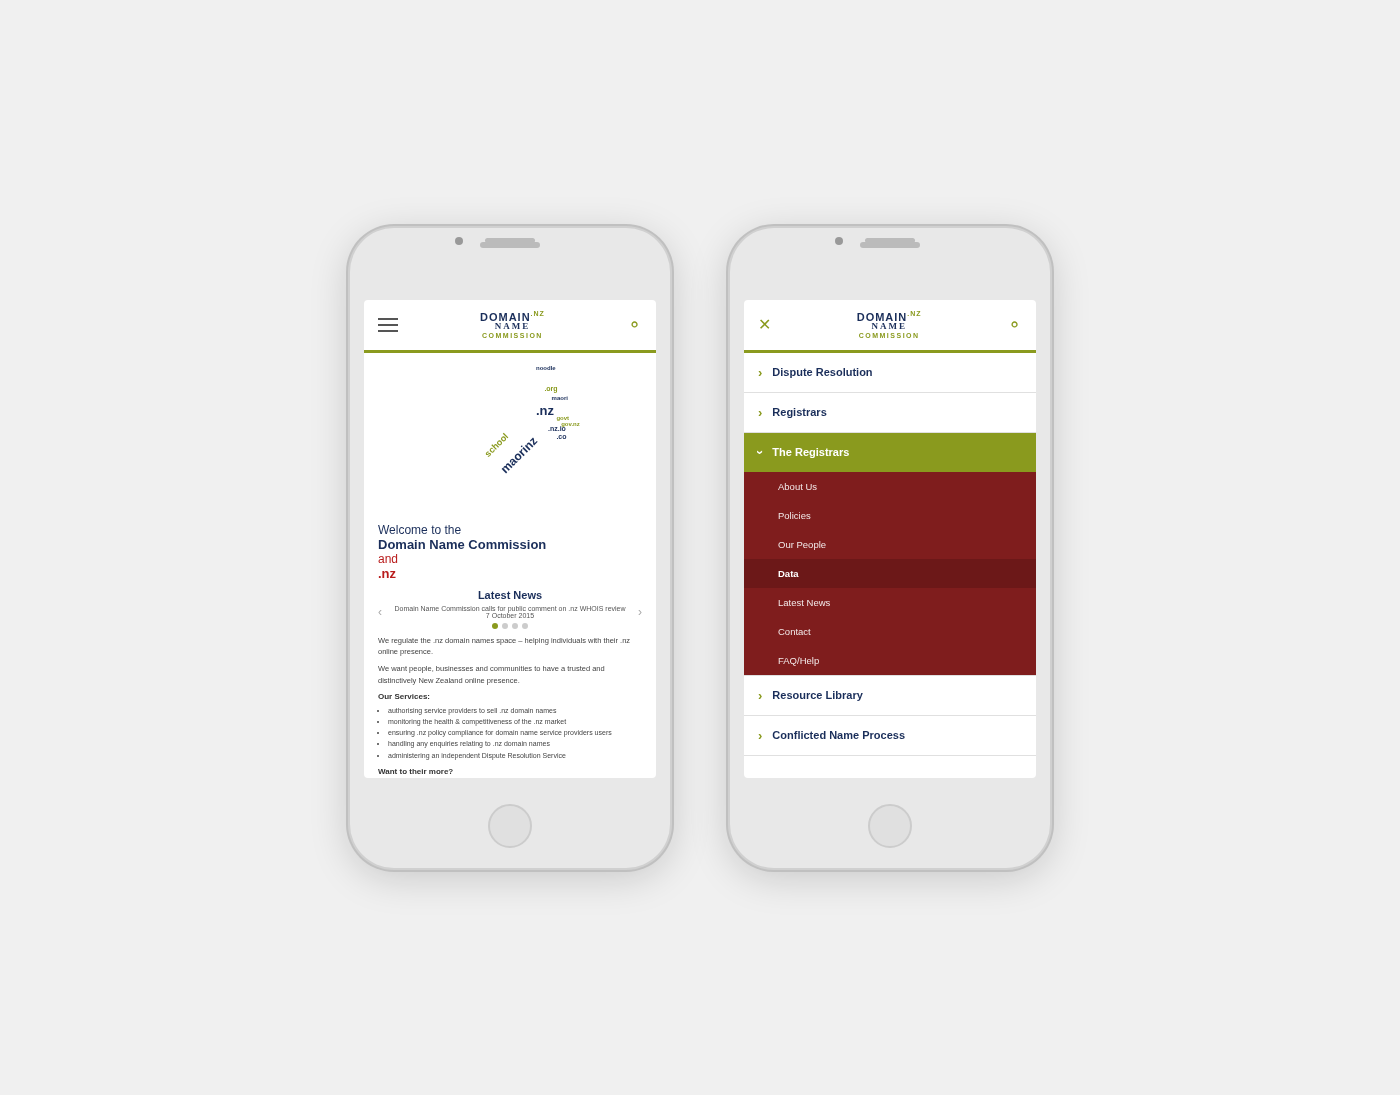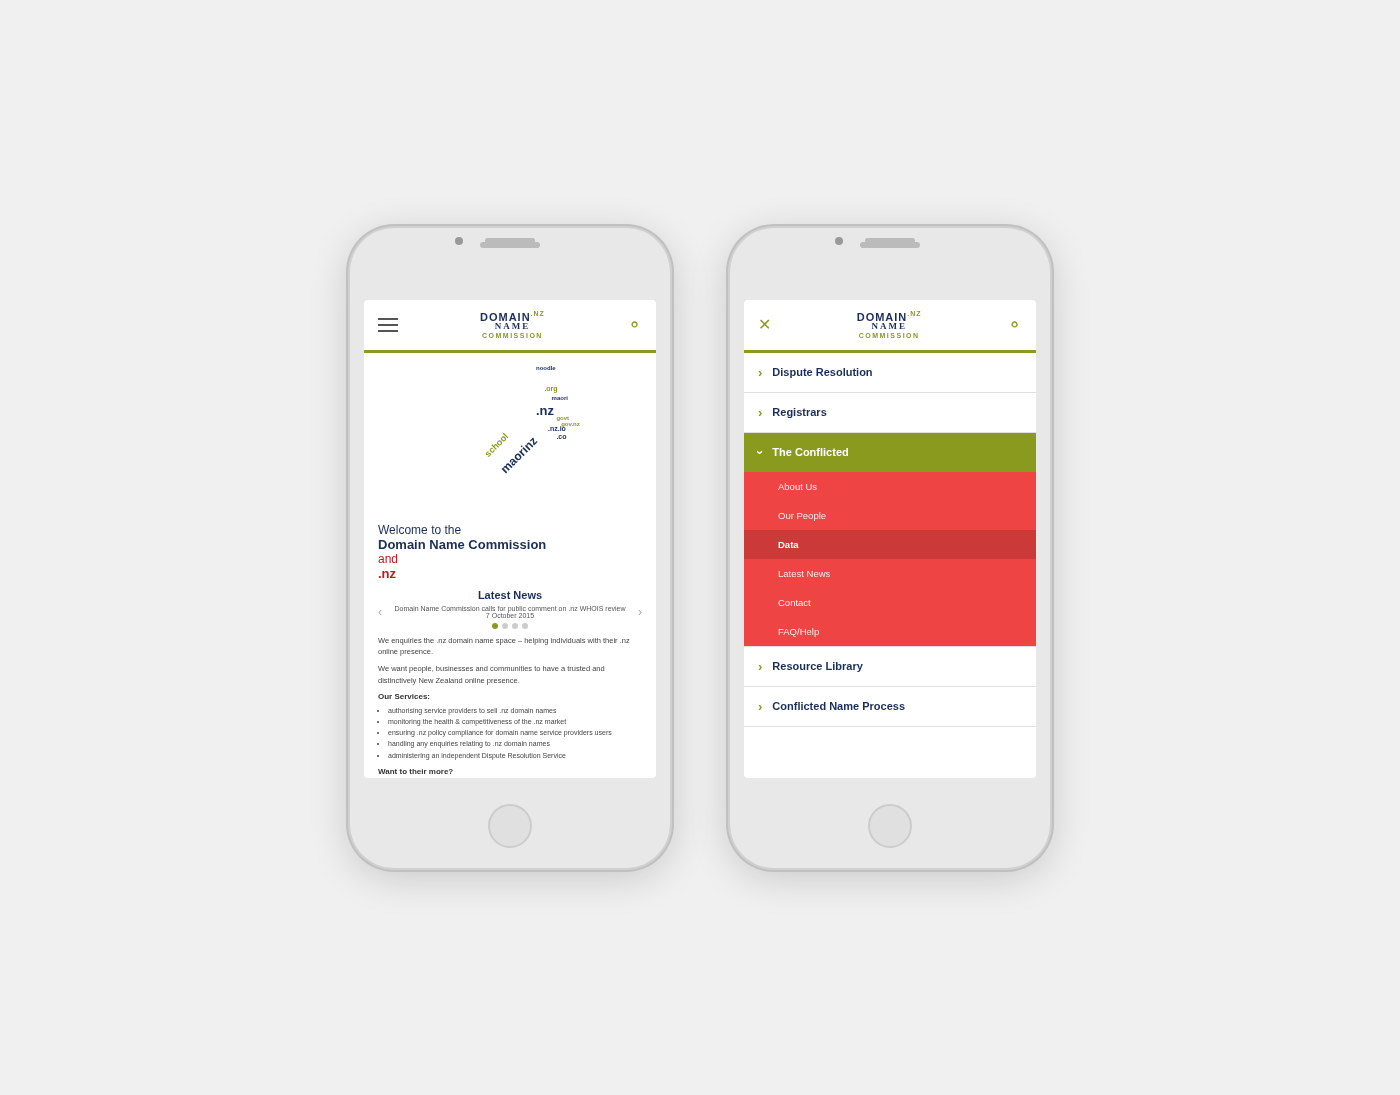--- a/index.html
+++ b/index.html
@@ -301,21 +301,21 @@
     .nav-item.active .nav-item-row {
       background: #8a9a1e;
     }
     .nav-item.active .nav-label {
       color: white;
     }
     .nav-item.active .nav-chevron {
       color: white;
     }
     .sub-menu {
-      background: #ef4444;
+      background: #7f1d1d;
       list-style: none;
     }
     .sub-menu-item {
       padding: 9px 14px 9px 34px;
       font-size: 9.5px;
       color: rgba(255,255,255,0.9);
       cursor: pointer;
     }
     .sub-menu-item.highlighted {
       background: rgba(0,0,0,0.15);
@@ -384,21 +384,21 @@
             <span class="carousel-arrow">›</span>
           </div>
           <div class="carousel-dots">
             <span></span>
             <span class="inactive"></span>
             <span class="inactive"></span>
             <span class="inactive"></span>
           </div>
         </div>
 
-        <p class="body-text">We enquiries the .nz domain name space – helping individuals with their .nz online presence.</p>
+        <p class="body-text">We regulate the .nz domain names space – helping individuals with their .nz online presence.</p>
         <p class="body-text">We want people, businesses and communities to have a trusted and distinctively New Zealand online presence.</p>
 
         <div class="services-heading">Our Services:</div>
         <ul class="services-list">
           <li>authorising service providers to sell .nz domain names</li>
           <li>monitoring the health &amp; competitiveness of the .nz market</li>
           <li>ensuring .nz policy compliance for domain name service providers users</li>
           <li>handling any enquiries relating to .nz domain names</li>
           <li>administering an independent Dispute Resolution Service</li>
         </ul>
@@ -439,24 +439,25 @@
         <li class="nav-item">
           <div class="nav-item-row">
             <span class="nav-chevron">›</span>
             <span class="nav-label">Registrars</span>
           </div>
         </li>
 
         <li class="nav-item active">
           <div class="nav-item-row">
             <span class="nav-chevron down">›</span>
-            <span class="nav-label">The Conflicted</span>
+            <span class="nav-label">The Registrars</span>
           </div>
           <ul class="sub-menu">
             <li class="sub-menu-item">About Us</li>
+            <li class="sub-menu-item">Policies</li>
             <li class="sub-menu-item">Our People</li>
             <li class="sub-menu-item highlighted">Data</li>
             <li class="sub-menu-item">Latest News</li>
             <li class="sub-menu-item">Contact</li>
             <li class="sub-menu-item">FAQ/Help</li>
           </ul>
         </li>
 
         <li class="nav-item">
           <div class="nav-item-row">

